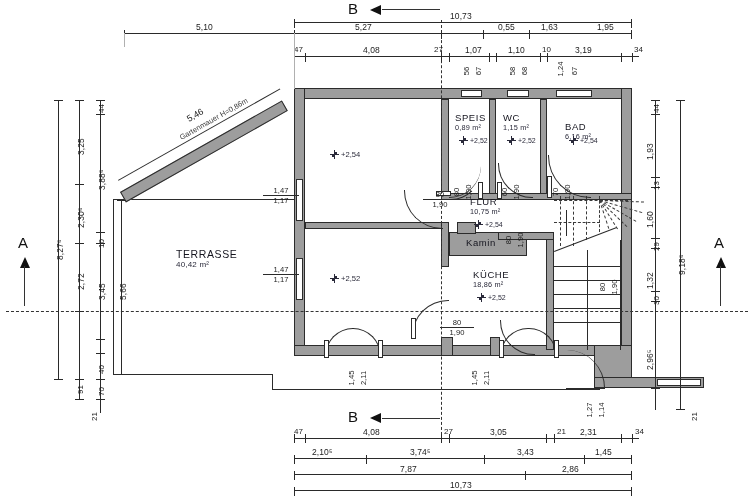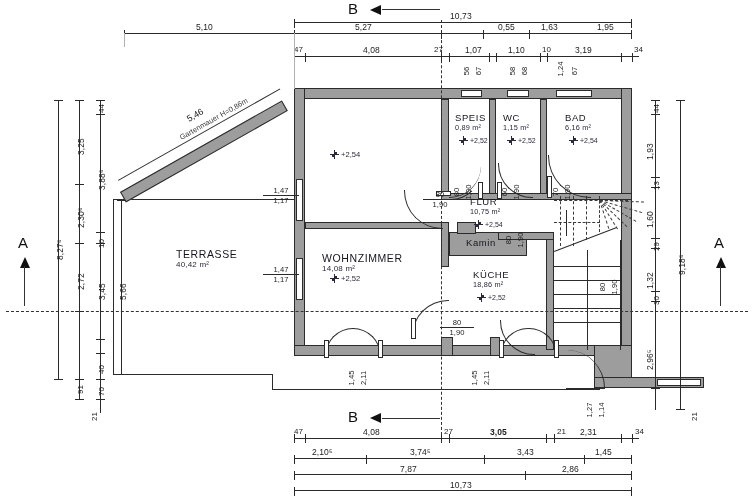--- a/index.html
+++ b/index.html
@@ -190,24 +190,20 @@
   <div class="roomlbl" style="left:176px;top:248px;">
     <div class="nm">TERRASSE</div>
     <div class="ar">40,42 m²</div>
   </div>
 
   <div class="lvlmark" style="left:330px;top:150px;">
       <i></i>
     </div>
   <div class="lvl" style="left:341px;top:150px;">+2,54</div>
 
-  <div class="roomlbl" style="left:322px;top:252px;">
-    <div class="nm">WOHNZIMMER</div>
-    <div class="ar">14,08 m²</div>
-  </div>
   <div class="lvlmark" style="left:330px;top:274px;">
       <i></i>
     </div>
   <div class="lvl" style="left:341px;top:274px;">+2,52</div>
 
   <div class="roomlbl" style="left:455px;top:113px;">
     <div class="nm" style="font-size:9.5px;">SPEIS</div>
     <div class="ar" style="font-size:7.3px;">0,89 m²</div>
   </div>
   <div class="lvlmark" style="left:459px;top:136px;">
@@ -217,21 +213,21 @@
 
   <div class="roomlbl" style="left:503px;top:113px;">
     <div class="nm" style="font-size:9.5px;">WC</div>
     <div class="ar" style="font-size:7.3px;">1,15 m²</div>
   </div>
   <div class="lvlmark" style="left:507px;top:136px;">
       <i></i>
     </div>
   <div class="lvl" style="left:518px;top:137px;font-size:7px;">+2,52</div>
 
-  <div class="roomlbl" style="left:565px;top:113px;">
+  <div class="roomlbl" style="left:565px;top:122px;">
     <div class="nm" style="font-size:9.5px;">BAD</div>
     <div class="ar" style="font-size:7.3px;">6,16 m²</div>
   </div>
   <div class="lvlmark" style="left:569px;top:136px;">
       <i></i>
     </div>
   <div class="lvl" style="left:580px;top:137px;font-size:7px;">+2,54</div>
 
   <div class="roomlbl" style="left:470px;top:197px;">
     <div class="nm" style="font-size:9.5px;">FLUR</div>
@@ -481,21 +477,21 @@
   <div class="tick v" style="left:305px;top:434px;"></div>
   <div class="tick v" style="left:441px;top:434px;"></div>
   <div class="tick v" style="left:449px;top:434px;"></div>
   <div class="tick v" style="left:546px;top:434px;"></div>
   <div class="tick v" style="left:554px;top:434px;"></div>
   <div class="tick v" style="left:621px;top:434px;"></div>
   <div class="tick v" style="left:632px;top:434px;"></div>
   <div class="dim" style="left:294px;top:427px;font-size:8px;">47</div>
   <div class="dim" style="left:363px;top:427px;">4,08</div>
   <div class="dim" style="left:444px;top:427px;font-size:8px;">27</div>
-  <div class="dim" style="left:490px;top:427px;font-weight:bold;">3,05</div>
+  <div class="dim" style="left:490px;top:427px;">3,05</div>
   <div class="dim" style="left:557px;top:427px;font-size:8px;">21</div>
   <div class="dim" style="left:580px;top:427px;">2,31</div>
   <div class="dim" style="left:635px;top:427px;font-size:8px;">34</div>
 
   <div class="dimline h" style="left:294px;top:458px;width:338px;"></div>
   <div class="tick v" style="left:294px;top:455px;"></div>
   <div class="tick v" style="left:366px;top:455px;"></div>
   <div class="tick v" style="left:484px;top:455px;"></div>
   <div class="tick v" style="left:584px;top:455px;"></div>
   <div class="tick v" style="left:631px;top:455px;"></div>

